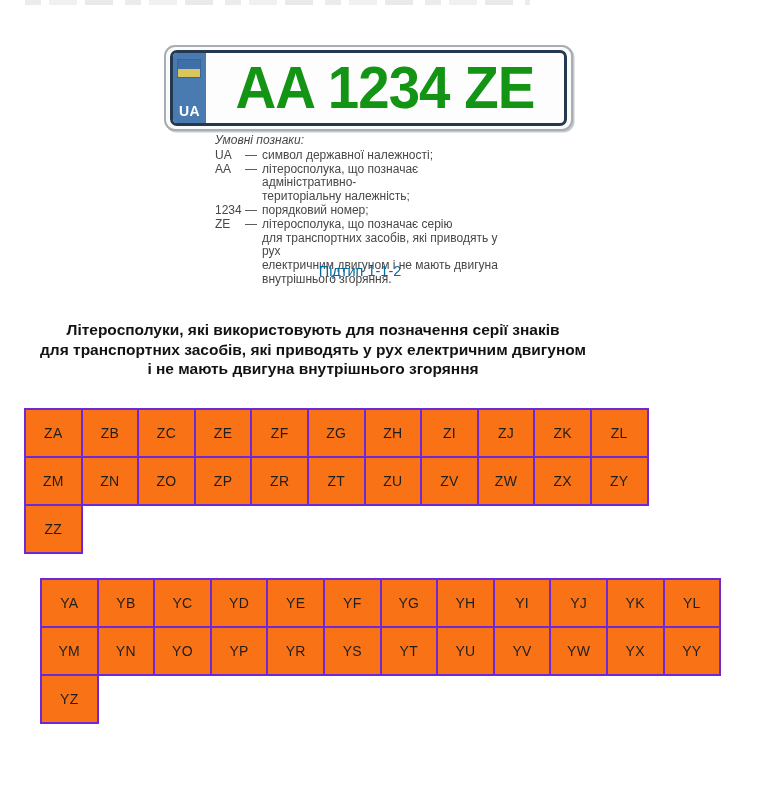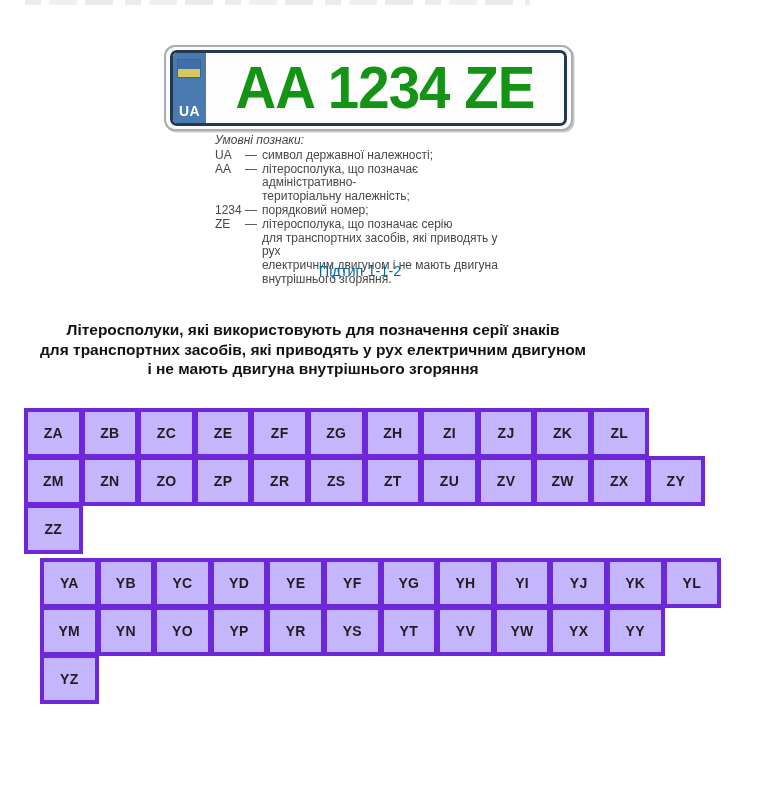--- a/index.html
+++ b/index.html
@@ -107,32 +107,32 @@
     line-height: 19.5px;
     color: #121212;
   }
 
   
   .letters-table {
     position: absolute; left: 24px;
     display: block;
   }
   .letters-table.z-table { top: 408px; }
-  .letters-table.y-table { top: 558px; padding-left: 16px; }
+  .letters-table.y-table { top: 578px; padding-left: 16px; }
   .trow { display: flex; margin-top: -2px; }
   .trow:first-child { margin-top: 0; }
   .tcell {
     box-sizing: border-box;
     width: 58.6px; height: 50px;
     margin-left: -2px;
-    border: 4px solid #6d28d9;
-    background: #c4b5fd;
+    border: 2px solid #6d28d9;
+    background: #f97316;
     display: flex; align-items: center; justify-content: center;
     font-size: 14px;
-    font-weight: 700;
+    font-weight: 400;
     color: #1e1e1e;
     letter-spacing: .3px;
   }
   .tcell:first-child { margin-left: 0; }
 </style>
 </head>
 <body>
 
 <div class="top-remnant"></div>
 
@@ -202,21 +202,20 @@
       <div class="tcell">ZJ</div>
       <div class="tcell">ZK</div>
       <div class="tcell">ZL</div>
     </div>
     <div class="trow">
       <div class="tcell">ZM</div>
       <div class="tcell">ZN</div>
       <div class="tcell">ZO</div>
       <div class="tcell">ZP</div>
       <div class="tcell">ZR</div>
-      <div class="tcell">ZS</div>
       <div class="tcell">ZT</div>
       <div class="tcell">ZU</div>
       <div class="tcell">ZV</div>
       <div class="tcell">ZW</div>
       <div class="tcell">ZX</div>
       <div class="tcell">ZY</div>
     </div>
     <div class="trow">
       <div class="tcell">ZZ</div>
     </div>
@@ -237,20 +236,21 @@
       <div class="tcell">YL</div>
     </div>
     <div class="trow">
       <div class="tcell">YM</div>
       <div class="tcell">YN</div>
       <div class="tcell">YO</div>
       <div class="tcell">YP</div>
       <div class="tcell">YR</div>
       <div class="tcell">YS</div>
       <div class="tcell">YT</div>
+      <div class="tcell">YU</div>
       <div class="tcell">YV</div>
       <div class="tcell">YW</div>
       <div class="tcell">YX</div>
       <div class="tcell">YY</div>
     </div>
     <div class="trow">
       <div class="tcell">YZ</div>
     </div>
   </div>
 

